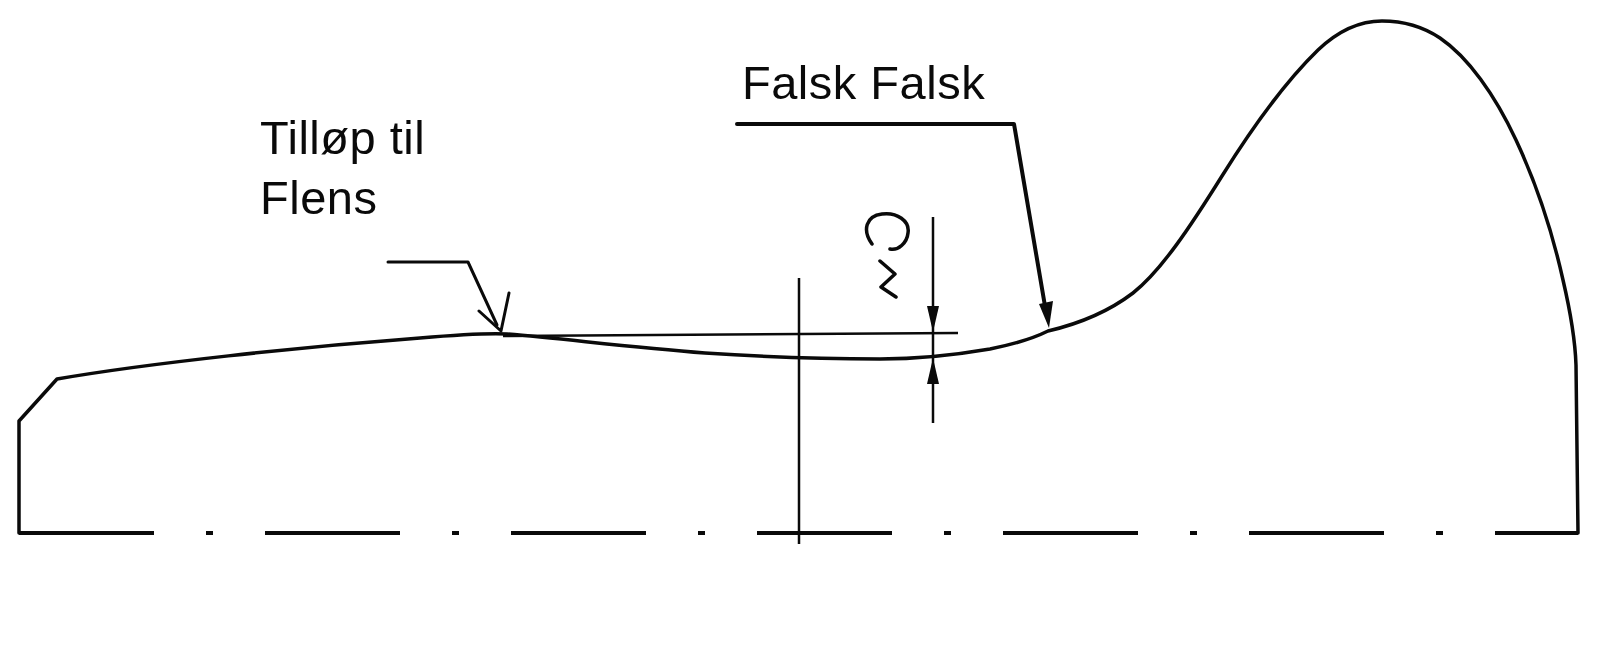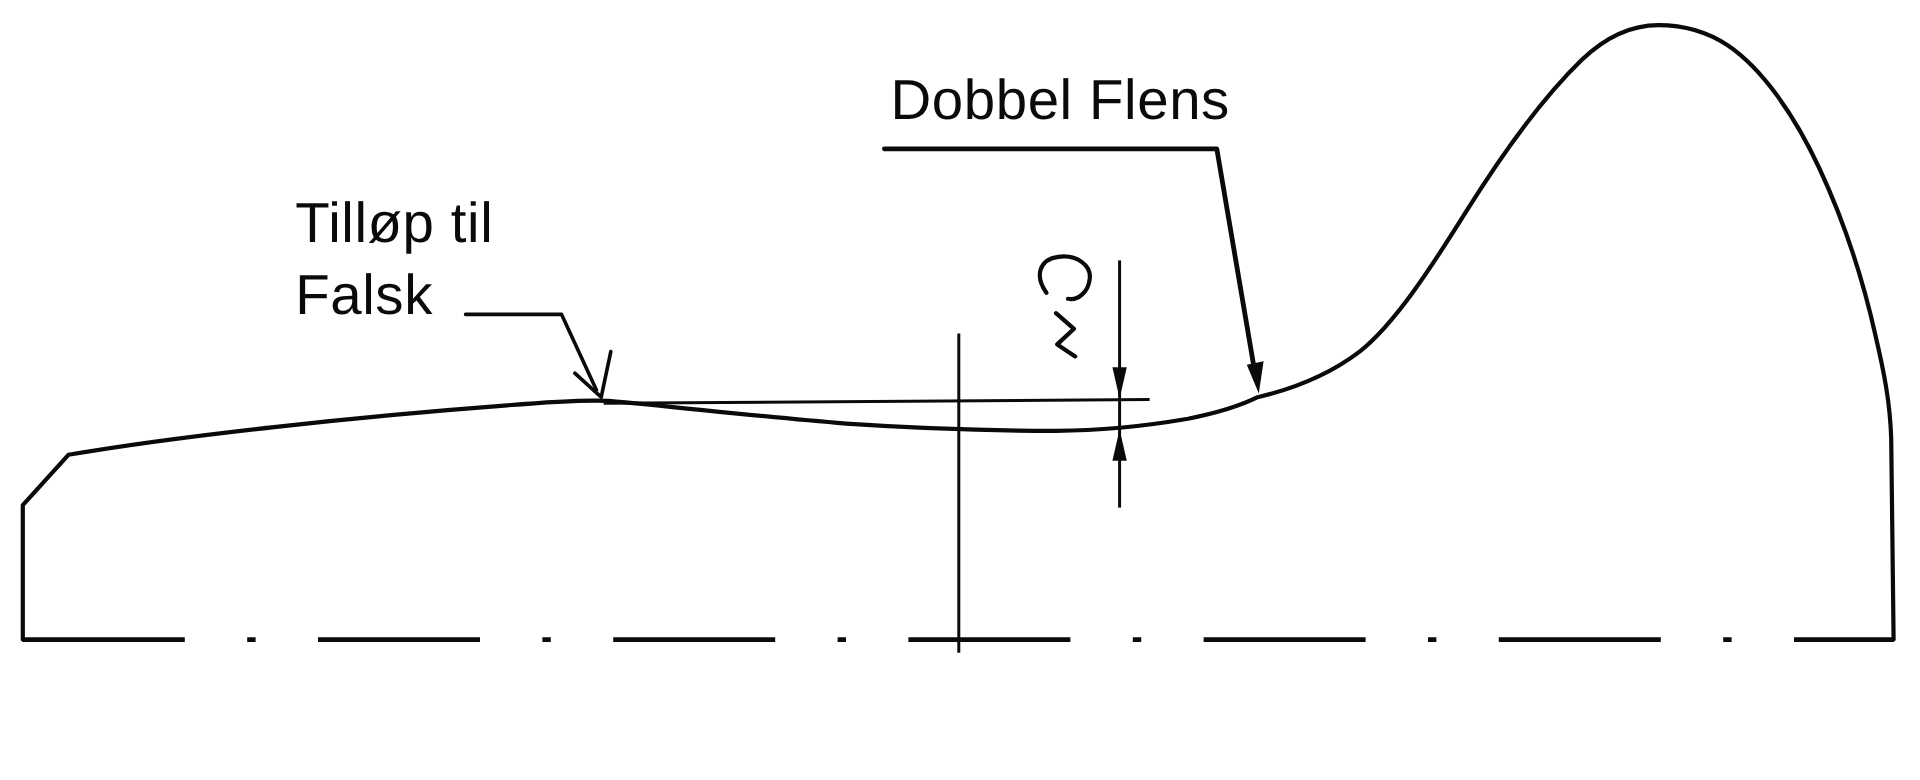--- a/index.html
+++ b/index.html
@@ -24,24 +24,23 @@
   }
   .label {
     position: absolute;
     color: #0a0a0a;
     font-size: 47px;
     letter-spacing: 0.5px;
     white-space: nowrap;
     user-select: none;
   }
   .label-tillop {
-    left: 246px;
+    left: 260px;
     top: 108px;
     line-height: 60px;
-    margin-top: 48px;
   }
   .label-falsk {
     left: 742px;
     top: 58px;
     line-height: 50px;
   }
 </style>
 </head>
 <body>
 
@@ -97,18 +96,18 @@
     </g>
 
     <g>
       <path d="M 737 124 L 1014 124 L 1046 312" fill="none" stroke="#0a0a0a" stroke-width="4" stroke-linejoin="round" stroke-linecap="round"></path>
       <polygon points="1049,328 1039,304 1053,301" fill="#0a0a0a"></polygon>
     </g>
   </svg>
 
   <div class="label label-tillop">
     <div>Tilløp til</div>
-    <div>Falsk</div>
+    <div>Flens</div>
   </div>
 
-  <div class="label label-falsk">Dobbel Flens</div>
+  <div class="label label-falsk">Falsk Falsk</div>
 
 </div>
 
 </body></html>

